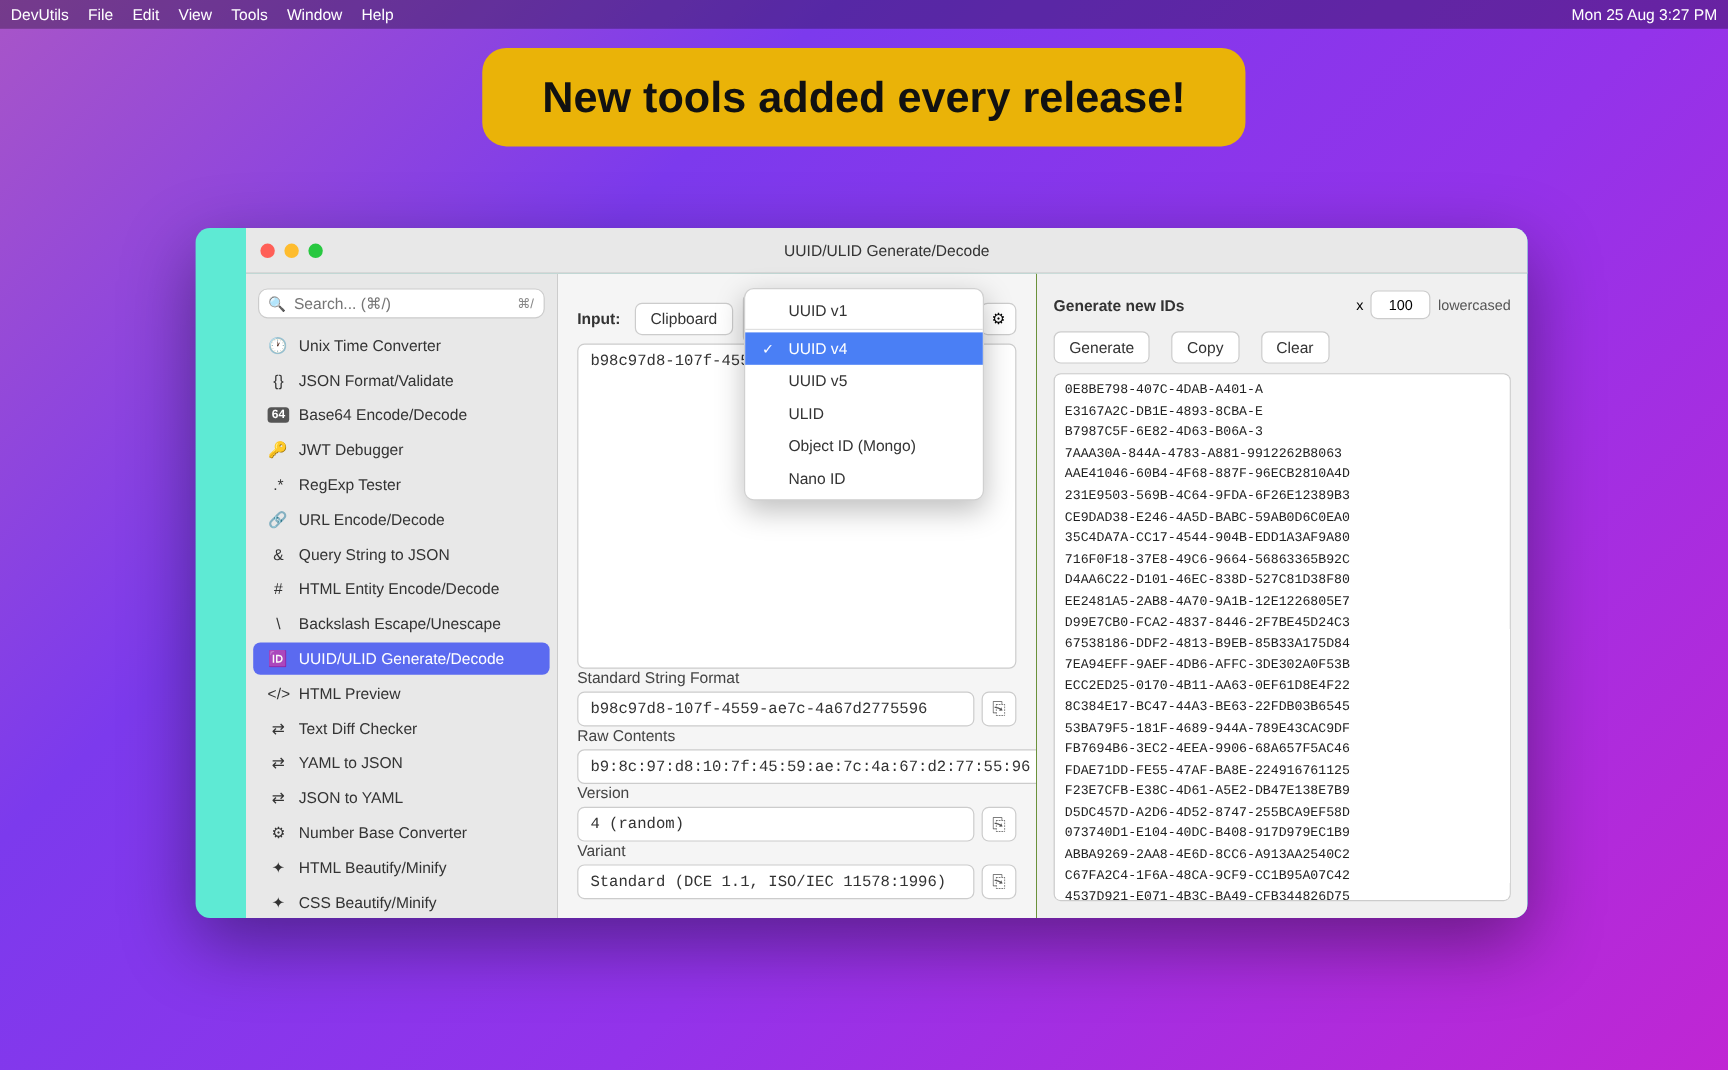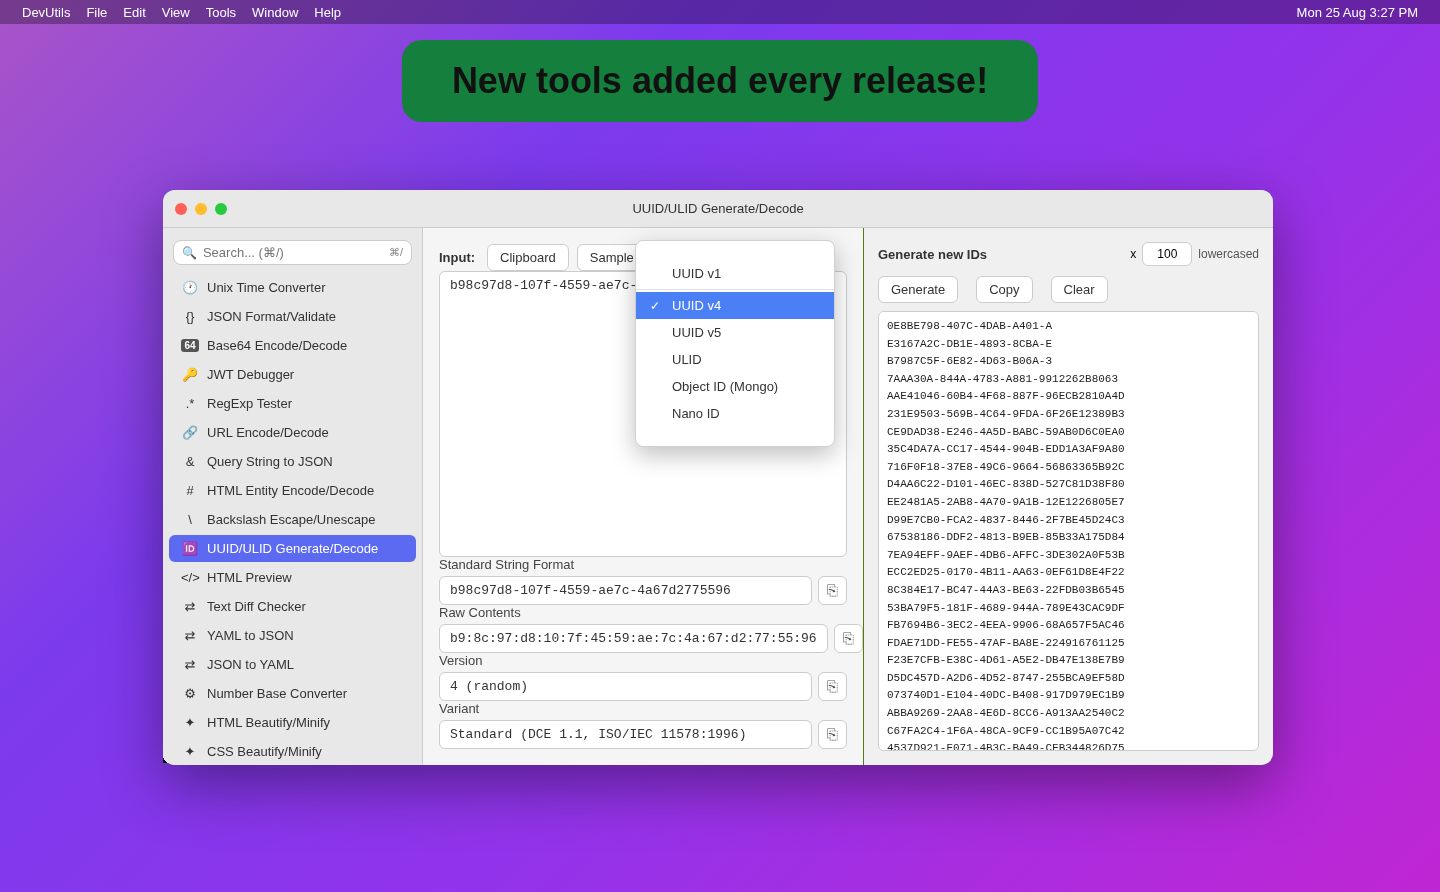--- a/index.html
+++ b/index.html
@@ -11,21 +11,21 @@
       background: linear-gradient(135deg, #a855c8 0%, #7c3aed 30%, #9333ea 60%, #c026d3 100%);
       position: relative;
     }
 
     
     .menubar {
       height: 24px;
       background: rgba(0,0,0,0.3);
       display: flex;
       align-items: center;
-      padding: 0 22px;
+      padding: 0 9px;
       gap: 16px;
       position: absolute;
       top: 0; left: 0; right: 0;
       z-index: 100;
     }
     .menubar-item {
       color: white;
       font-size: 13px;
       font-weight: 500;
     }
@@ -35,21 +35,21 @@
       gap: 12px;
       align-items: center;
     }
 
     
     .banner {
       position: absolute;
       top: 40px;
       left: 50%;
       transform: translateX(-50%);
-      background: #15803d;
+      background: #eab308;
       border-radius: 20px;
       padding: 20px 50px;
       white-space: nowrap;
       text-align: right;
     }
     .banner-text {
       font-size: 36px;
       font-weight: 900;
       color: #111;
     }
@@ -60,20 +60,21 @@
       top: 190px;
       left: 163px;
       width: 1110px;
       height: 575px;
       background: #5eead4;
       border-radius: 12px;
       box-shadow: 0 20px 60px rgba(0,0,0,0.4);
       display: flex;
       flex-direction: column;
       overflow: hidden;
+      padding-left: 42px;
     }
 
     
     .titlebar {
       height: 38px;
       background: #e8e8e8;
       border-bottom: 1px solid #ccc;
       display: flex;
       align-items: center;
       padding: 0 12px;
@@ -319,27 +320,27 @@
       line-height: 1.6;
     }
     .uuid-list-item {
       white-space: nowrap;
     }
 
     
     .dropdown-overlay {
       position: absolute;
       top: 240px;
-      left: 635px;
+      left: 620px;
       width: 200px;
       background: white;
       border-radius: 8px;
       box-shadow: 0 8px 24px rgba(0,0,0,0.25);
       z-index: 200;
-      padding: 19px 0;
+      padding: 4px 0;
       border: 1px solid #d0d0d0;
     }
     .dropdown-item {
       padding: 6px 14px;
       font-size: 13px;
       color: #333;
       cursor: pointer;
       display: flex;
       align-items: center;
       gap: 8px;

